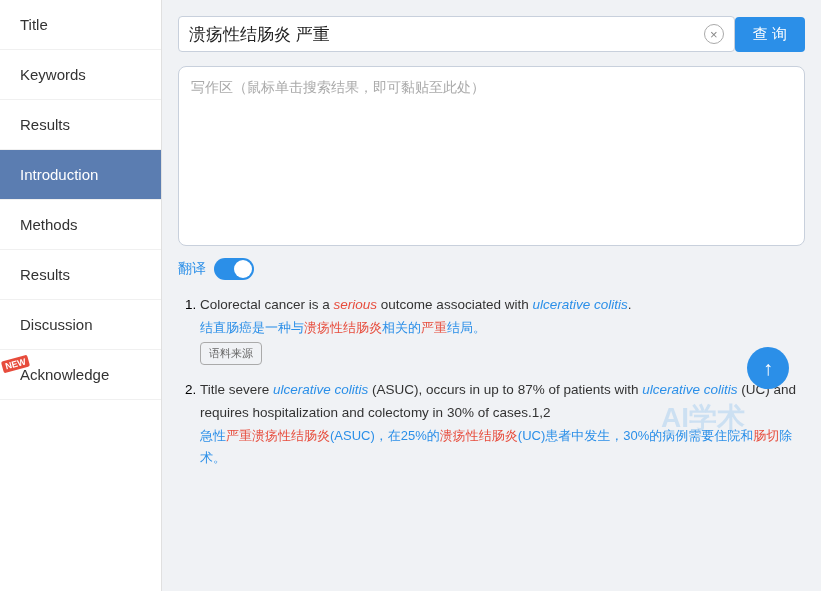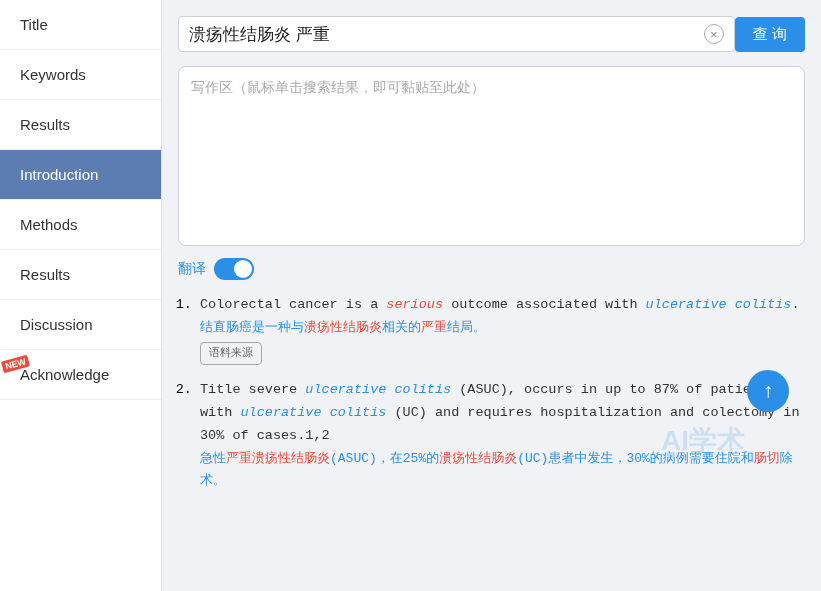--- a/index.html
+++ b/index.html
@@ -187,21 +187,21 @@
       color: rgba(43,143,232,0.18);
       font-size: 28px;
       font-weight: bold;
       pointer-events: none;
       white-space: nowrap;
     }
     .main-content-wrap {
       position: relative;
     }
     ol { padding-left: 22px; }
-    ol li { margin-bottom: 0; font-family: Liberation Mono, monospace; }
+    ol li { margin-bottom: 0; }
   </style>
 </head>
 <body>
 
 <div class="sidebar">
   <div class="sidebar-item">
     <span>Title</span>
   </div>
   <div class="sidebar-item">
     <span>Keywords</span>

